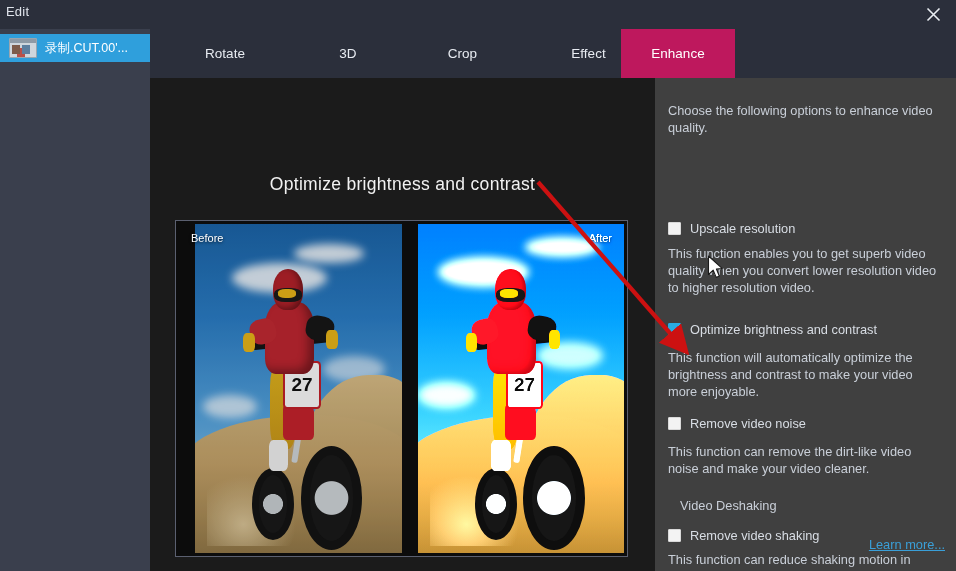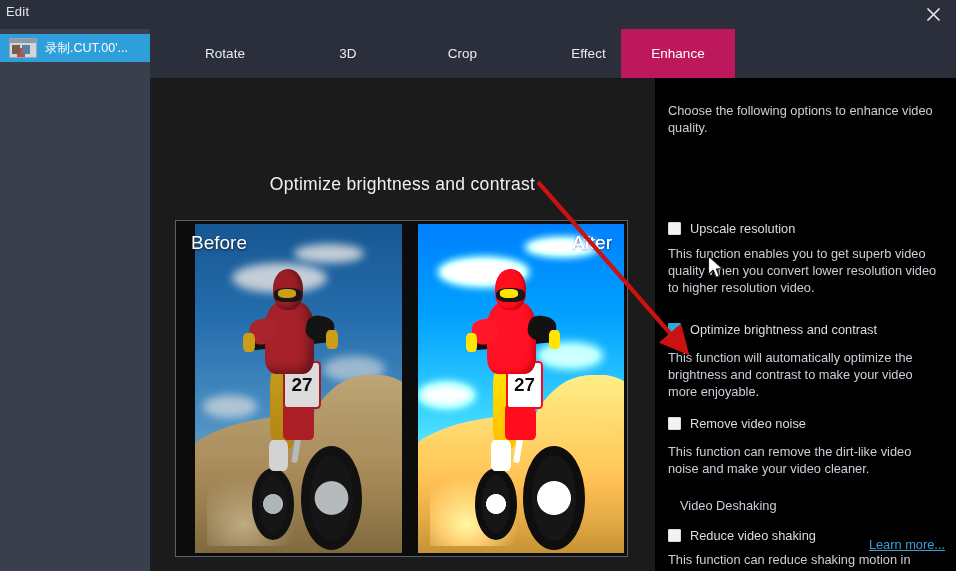--- a/index.html
+++ b/index.html
@@ -84,21 +84,21 @@
   }
   .compare-frame{
     position:absolute;left:25px;top:142px;width:453px;height:337px;
     border:1px solid #5b6070;background:#0c0c0c;
     box-sizing:border-box;padding:3px;
   }
   .compare-inner{position:relative;width:100%;height:100%;display:flex;overflow:hidden;}
   .half{position:relative;width:50%;height:100%;overflow:hidden;}
   .half.after{filter:saturate(1.45) brightness(1.22) contrast(1.1);}
   .corner-label{
-    position:absolute;top:8px;font-size:19px;color:#ffffff;
+    position:absolute;top:8px;font-size:11px;color:#ffffff;
     text-shadow:0 1px 3px rgba(0,0,0,.75);z-index:5;text-align:right;
   }
   .corner-label.left{left:12px;}
   .corner-label.right{right:12px;}
 
   
   .scene{position:absolute;inset:0;overflow:hidden;margin-left:16px;}
   .sky{
     position:absolute;left:0;top:0;right:0;height:100%;
     background:linear-gradient(180deg,#1b64a8 0%,#2a7cc4 28%,#53a2dd 58%,#88c3e8 82%,#a9d3ec 100%);
@@ -134,21 +134,21 @@
   .tank{left:38%;top:50%;width:24%;height:14%;background:#c4232c;border-radius:20% 26% 14% 14%;}
   .bars{left:14%;top:27%;width:64%;height:3%;background:#151515;border-radius:3px;transform:rotate(-6deg);}
   .fork{left:48%;top:50%;width:5%;height:22%;background:#cfd4d8;transform:rotate(9deg);border-radius:2px;}
   .wheel{left:52%;top:66%;width:34%;height:31%;border:9px solid #141414;border-radius:50%;background:radial-gradient(circle,#cfd4d8 0 34%,#1a1a1a 36% 100%);}
   .wheel2{left:14%;top:74%;width:22%;height:21%;border:7px solid #141414;border-radius:50%;background:radial-gradient(circle,#c9ced2 0 30%,#1a1a1a 32% 100%);}
   .dust{position:absolute;left:6%;bottom:2%;width:44%;height:22%;background:radial-gradient(ellipse at 40% 70%,rgba(226,206,162,.85),rgba(226,206,162,0) 68%);}
 
   
   .panel{
     position:absolute;left:655px;top:78px;width:301px;height:493px;
-    background:#000000;
+    background:#404040;
   }
   .panel-inner{position:relative;width:100%;height:100%;}
   .ptext{
     position:absolute;left:13px;width:276px;
     font-size:12.8px;line-height:17px;color:#c9cfd8;
   }
   .section-label{
     position:absolute;left:25px;font-size:12.8px;color:#c9cfd8;
   }
   .checkrow{position:absolute;left:13px;display:flex;align-items:center;}
@@ -295,21 +295,21 @@
       <div class="checkrow" style="top:338px;">
         <span class="cbx"></span>
         <span class="cbl">Remove video noise</span>
       </div>
       <div class="ptext" style="top:365px;">This function can remove the dirt-like video noise and make your video cleaner.</div>
 
       <div class="section-label" style="top:420px;">Video Deshaking</div>
 
       <div class="checkrow" style="top:450px;">
         <span class="cbx"></span>
-        <span class="cbl">Reduce video shaking</span>
+        <span class="cbl">Remove video shaking</span>
       </div>
       <div class="ptext" style="top:473px;">This function can reduce shaking motion in videos. It can only be applied for videos with whole frame moves.</div>
 
       <div class="learn-more">Learn more...</div>
 
     </div>
   </div>
 
   <svg class="arrow-layer" viewBox="0 0 956 571">
     <defs>

